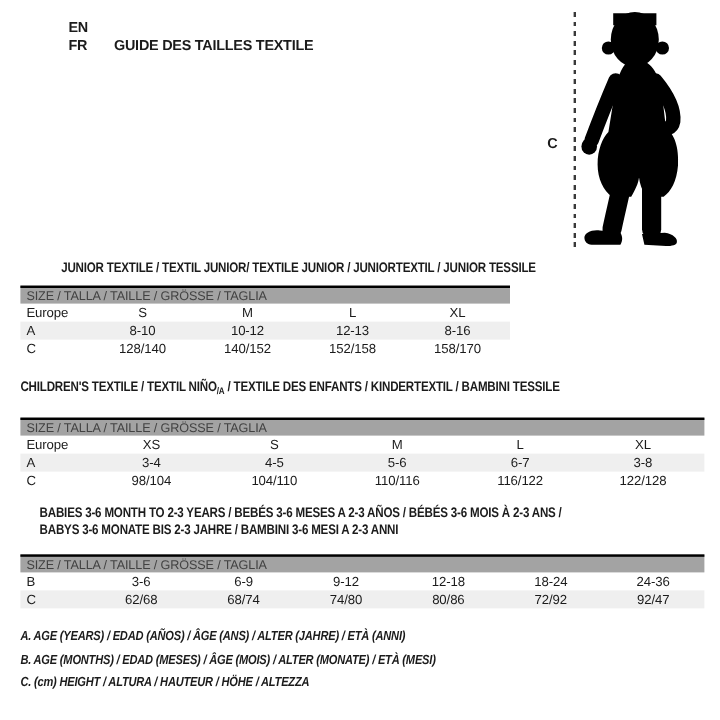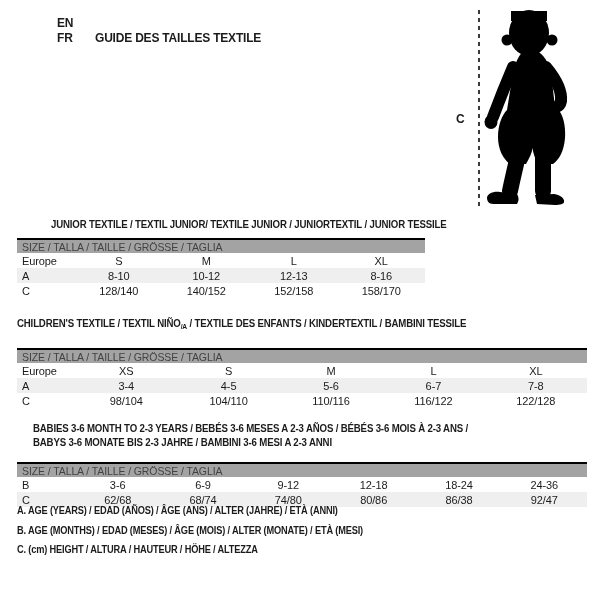--- a/index.html
+++ b/index.html
@@ -29,21 +29,21 @@
   .size-bar{
     height:13px;background:#a3a3a3;border-top:2px solid #000000;
     display:flex;align-items:center;padding-left:5px;
     font-size:10.5px;color:#424242;letter-spacing:-0.1px;
   }
   .t-row{display:flex;height:15px;align-items:center;font-size:11px;letter-spacing:-0.1px;}
   .t-row.alt{background:#efefef;}
   .t-label{width:58px;padding-left:5px;box-sizing:border-box;}
   .t-cell{flex:1;text-align:center;}
   
-  .footnotes{position:absolute;left:17px;top:504px;}
+  .footnotes{position:absolute;left:17px;top:524px;font-style:italic;}
   .footnote{height:19.5px;font-size:11px;font-weight:bold;white-space:nowrap;letter-spacing:-0.2px;}
 </style>
 </head>
 <body>
 
 <div class="lang-block">
   <div class="lang-row">
     <span class="lang-code">EN</span>
   </div>
   <div class="lang-row">
@@ -122,21 +122,21 @@
     <span class="t-cell">M</span>
     <span class="t-cell">L</span>
     <span class="t-cell">XL</span>
   </div>
   <div class="t-row alt">
     <span class="t-label">A</span>
     <span class="t-cell">3-4</span>
     <span class="t-cell">4-5</span>
     <span class="t-cell">5-6</span>
     <span class="t-cell">6-7</span>
-    <span class="t-cell">7-8</span>
+    <span class="t-cell">3-8</span>
   </div>
   <div class="t-row">
     <span class="t-label">C</span>
     <span class="t-cell">98/104</span>
     <span class="t-cell">104/110</span>
     <span class="t-cell">110/116</span>
     <span class="t-cell">116/122</span>
     <span class="t-cell">122/128</span>
   </div>
 </div>
@@ -155,21 +155,21 @@
     <span class="t-cell">12-18</span>
     <span class="t-cell">18-24</span>
     <span class="t-cell">24-36</span>
   </div>
   <div class="t-row alt">
     <span class="t-label">C</span>
     <span class="t-cell">62/68</span>
     <span class="t-cell">68/74</span>
     <span class="t-cell">74/80</span>
     <span class="t-cell">80/86</span>
-    <span class="t-cell">86/38</span>
+    <span class="t-cell">72/92</span>
     <span class="t-cell">92/47</span>
   </div>
 </div>
 
 <div class="footnotes">
   <div class="footnote"><span class="cond">A. AGE (YEARS) / EDAD (AÑOS) / ÂGE (ANS) / ALTER (JAHRE) / ETÀ (ANNI)</span></div>
   <div class="footnote"><span class="cond">B. AGE (MONTHS) / EDAD (MESES) / ÂGE (MOIS) / ALTER (MONATE) / ETÀ (MESI)</span></div>
   <div class="footnote"><span class="cond">C. (cm) HEIGHT / ALTURA / HAUTEUR / HÖHE / ALTEZZA</span></div>
 </div>
 

